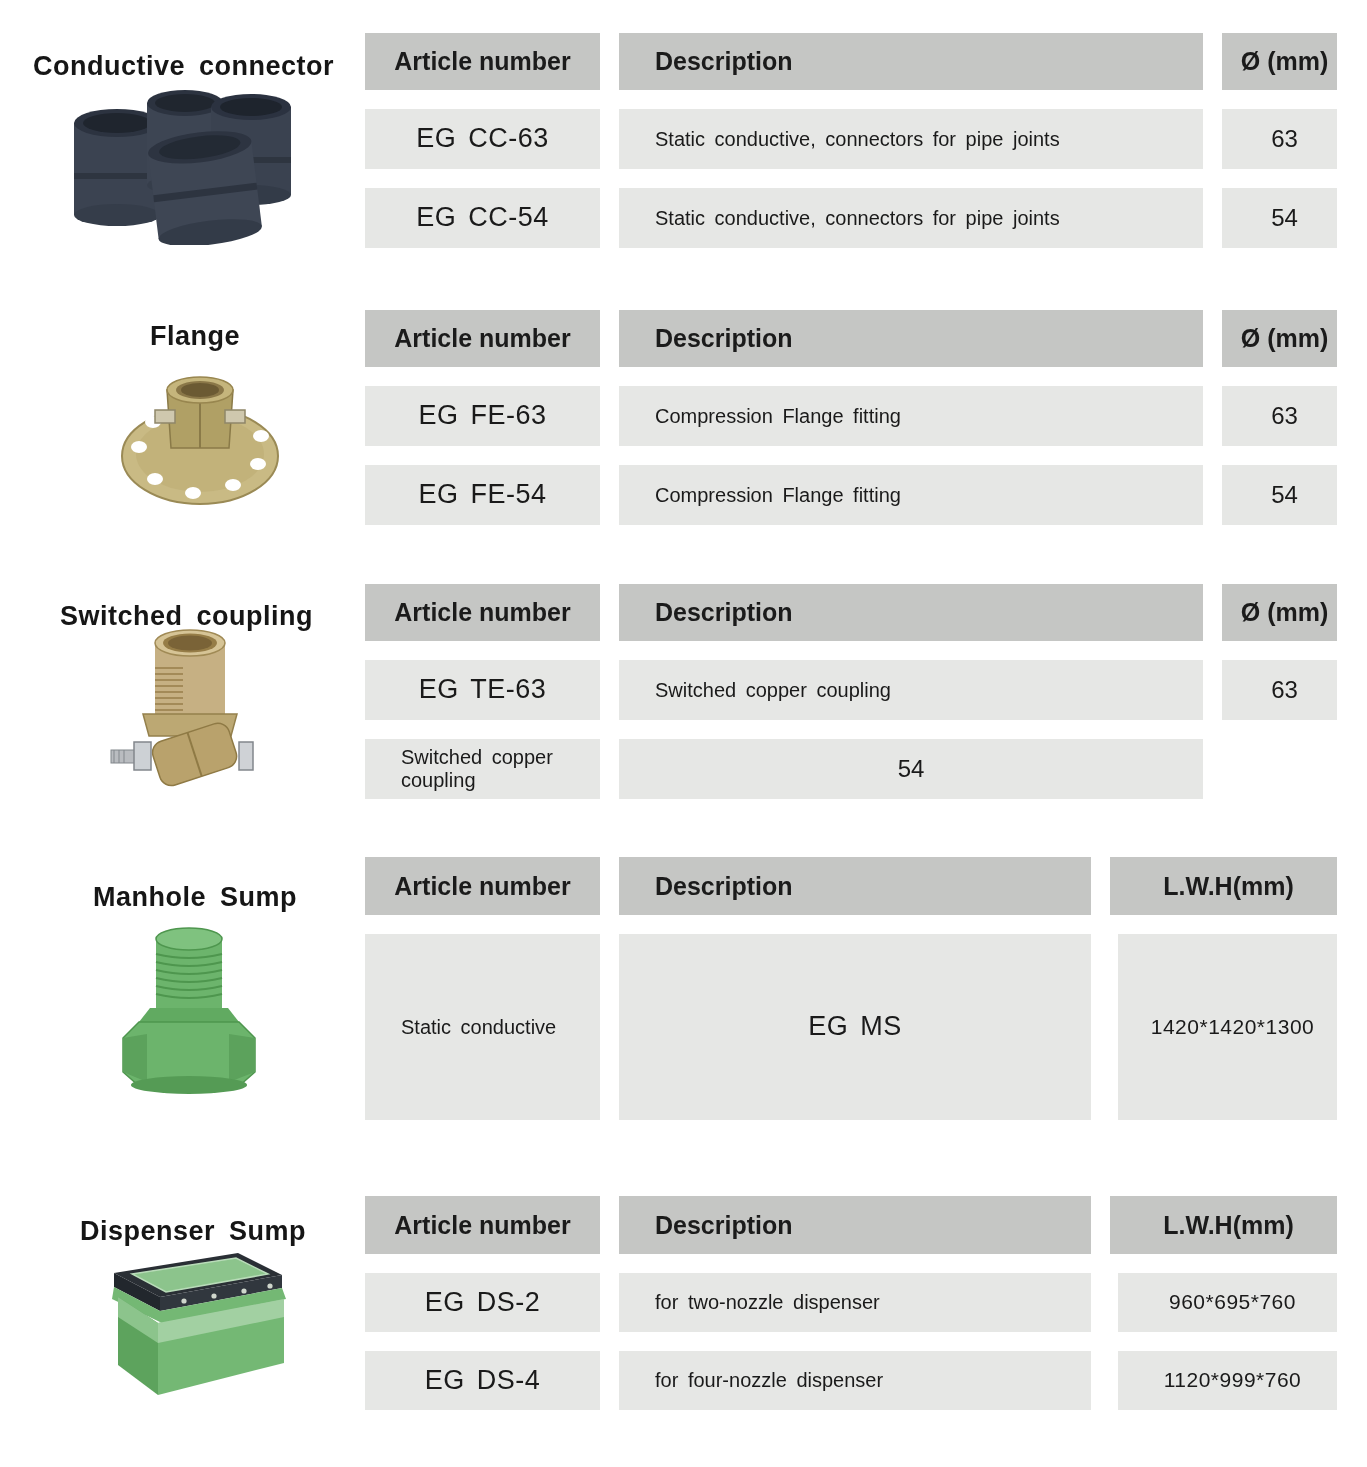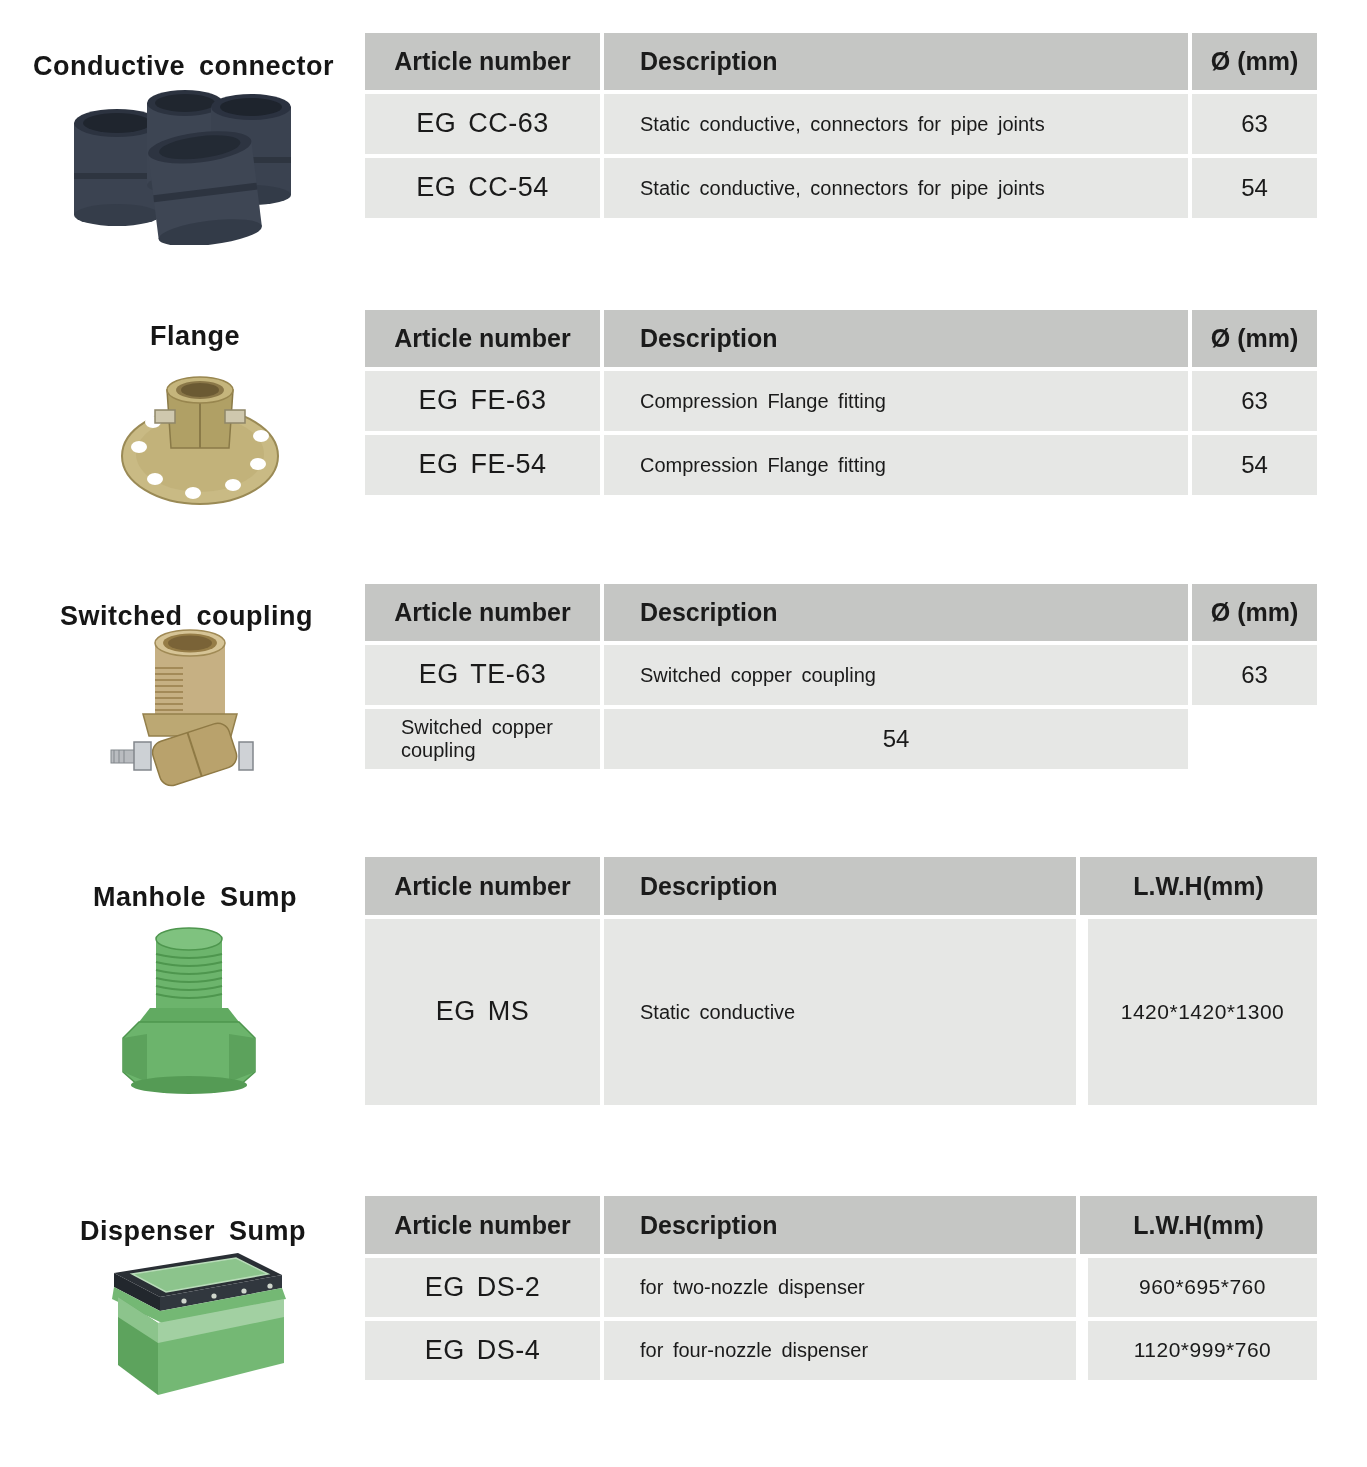--- a/index.html
+++ b/index.html
@@ -5,21 +5,21 @@
   html,body{margin:0;padding:0;background:#ffffff;}
   #page{
     position:relative;width:1337px;height:1467px;background:#ffffff;overflow:hidden;
     font-family:"Liberation Sans",sans-serif;color:#1a1a1a;
   }
   .section-label{
     position:absolute;font-weight:bold;font-size:27px;color:#161616;
     letter-spacing:0.5px;word-spacing:6px;white-space:nowrap;
   }
   .pimg{position:absolute;}
-  .tbl{position:absolute;display:grid;gap:4px;}
+  .tbl{position:absolute;display:grid;gap:19px;}
   .cols-dia{grid-template-columns:235px 584px 125px;}
   .cols-lwh{grid-template-columns:235px 472px 237px;}
   .c{display:flex;align-items:center;line-height:1.15;}
   .hdr{background:#c5c6c4;font-weight:bold;font-size:25px;color:#1b1b1b;}
   .bdy{background:#e6e7e5;}
   .cc{justify-content:center;text-align:center;}
   .cl{padding-left:36px;padding-right:8px;}
   .art{font-size:27px;letter-spacing:0.5px;word-spacing:4px;}
   .desc{font-size:20px;word-spacing:4px;}
   .val{font-size:24px;}
@@ -179,22 +179,22 @@
     <path d="M36 100 L136 100 L152 116 L152 150 L136 164 L36 164 L20 150 L20 116 Z" fill="#6cb46c" stroke="#4e964e" stroke-width="1.5"></path>
     <path d="M20 116 L44 112 L44 160 L20 150 Z" fill="#5ca25c"></path>
     <path d="M152 116 L126 112 L126 160 L152 150 Z" fill="#5ca25c"></path>
     <ellipse cx="86" cy="163" rx="58" ry="9" fill="#559b55"></ellipse>
   </svg>
 
   <div class="tbl cols-lwh" style="left:365px;top:857px;grid-template-rows:58px 186px;">
     <div class="c hdr cc">Article number</div>
     <div class="c hdr cl">Description</div>
     <div class="c hdr cc">L.W.H(mm)</div>
+    <div class="c bdy cl desc">Static conductive</div>
     <div class="c bdy cc art">EG MS</div>
-    <div class="c bdy cl desc">Static conductive</div>
     <div class="c bdy cc vlwh">1420*1420*1300</div>
   </div>
 
   <div class="section-label" style="left:80px;top:1216px;">Dispenser Sump</div>
 
   <svg class="pimg" style="left:88px;top:1243px;" width="205" height="160" viewBox="0 0 205 160">
 
     <path d="M26 30 L150 10 L194 32 L72 54 Z" fill="#2a2f35"></path>
 
     <path d="M44 31 L148 15 L180 31 L78 49 Z" fill="#8cc48c" stroke="#b9dcb9" stroke-width="1.5"></path>

